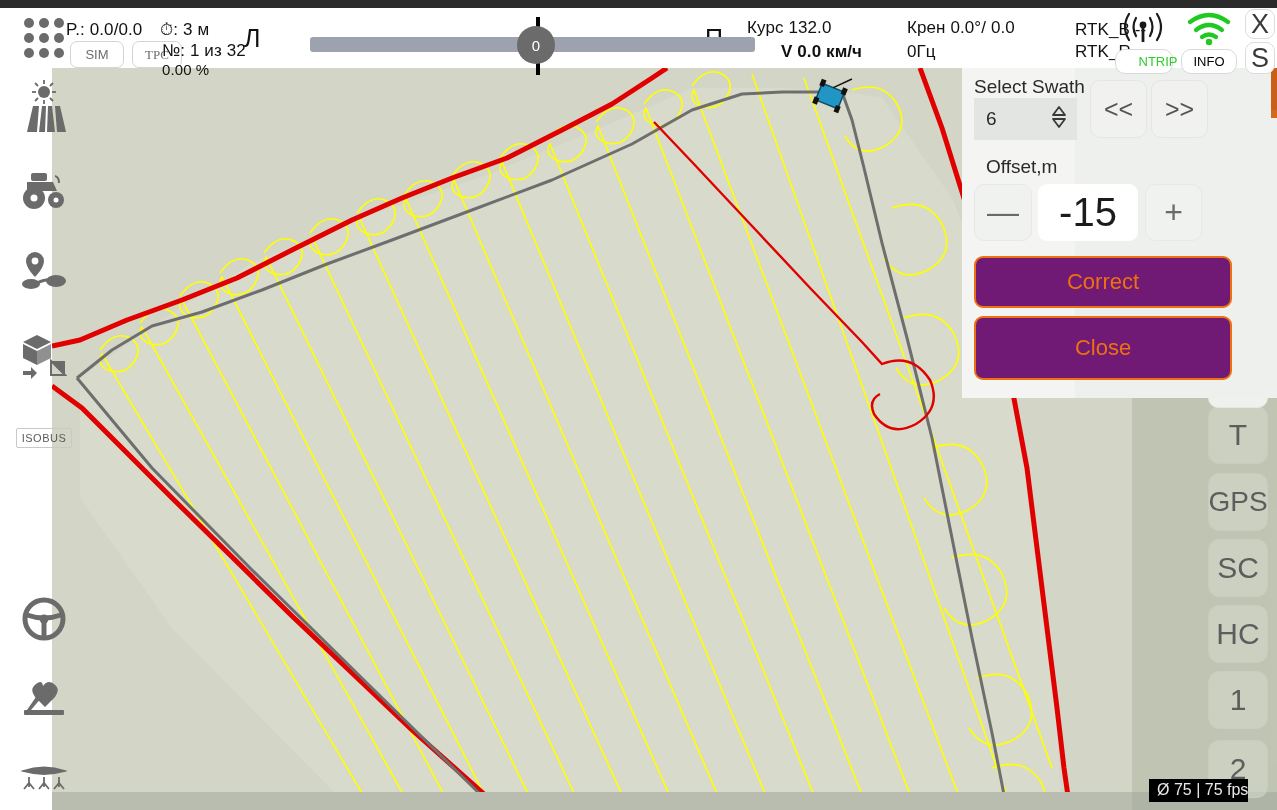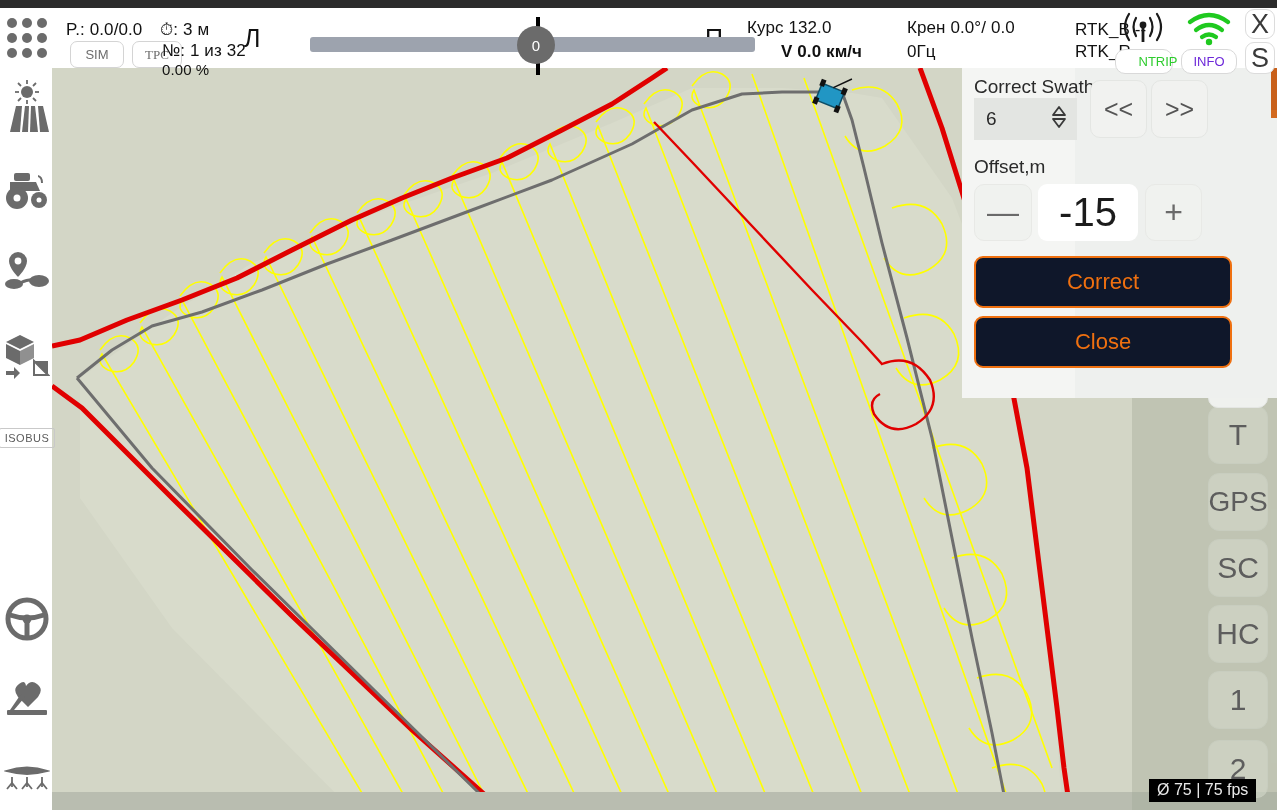--- a/index.html
+++ b/index.html
@@ -29,21 +29,21 @@
   
   .sidebar {
     position: absolute;
     left: 0; top: 8px;
     width: 52px; height: 802px;
     background: #ffffff;
     z-index: 40;
   }
   .sb-item {
     position: absolute;
-    left: 0;
+    left: 17px;
     width: 54px;
     display: flex;
     align-items: center;
     justify-content: center;
     color: #5b5b5b;
   }
   .sb-item svg { display: block; }
 
   
   .dots-grid {
@@ -229,21 +229,21 @@
     background: #ffffff;
     border-radius: 9px;
     display: flex; align-items: center; justify-content: center;
     font-size: 40px;
     color: #1b1b1b;
   }
   .action-btn {
     position: absolute;
     border: 2px solid #ef7010;
     border-radius: 9px;
-    background: #0f172a;
+    background: #701a75;
     color: #ef7010;
     display: flex; align-items: center; justify-content: center;
     font-size: 22px;
     box-sizing: border-box;
   }
 
   
   .behind-btn {
     position: absolute;
     border: 1px solid #e4e6e3;
@@ -284,21 +284,21 @@
     left: 1271px; top: 68px;
     width: 6px; height: 42px;
     background: #c8601a;
     z-index: 29;
   }
 
   
   .fps {
     position: absolute;
     left: 1149px; top: 779px;
-    padding: 2px 8px 3px 8px;
+    padding: 2px 0 3px 8px;
     background: #000000;
     color: #e9e9e9;
     font-size: 16px;
     z-index: 60;
     white-space: nowrap;
   }
 
   
   .bottom-band {
     position: absolute;
@@ -560,55 +560,55 @@
           <path d="M 9 18 q 13 -10 26 0"></path>
           <path d="M 15 25 q 7 -5 14 0"></path>
         </g>
         <circle cx="22" cy="30" r="3.2" fill="#1fc91f"></circle>
       </svg>
     </div>
 
     <div class="ntrip-pill" style="left:1063px; width:58px;padding-left:28px;">
       <span style="color:#2ecc2e;">NTRIP</span>
     </div>
-    <div class="info-pill" style="left:1129px; width:56px; color:#6d28d9;">INFO</div>
+    <div class="info-pill" style="left:1129px; width:56px; color:#000000;">INFO</div>
 
     <div class="xs-btn" style="left:1193px; top:1px; width:30px; height:30px;">X</div>
     <div class="xs-btn" style="left:1193px; top:34px; width:30px; height:32px;">S</div>
   </div>
 
   <div class="behind-btn" style="left:1208px; top:268px; width:60px; height:70px;">+</div>
   <div class="behind-btn" style="left:1208px; top:340px; width:60px; height:68px;">-</div>
 
   <div class="right-panel">
     <div class="panel-sub"></div>
 
-    <div class="panel-label" style="left:12px; top:8px;">Correct Swath</div>
+    <div class="panel-label" style="left:12px; top:8px;">Select Swath</div>
 
     <div class="spinner">
       <span class="val">6</span>
       <span style="padding-right:10px;">
         <svg width="16" height="26" viewBox="0 0 16 26">
           <path d="M 8 3 L 14 11 L 2 11 Z" fill="none" stroke="#3a3a3a" stroke-width="1.8" stroke-linejoin="round"></path>
           <path d="M 8 23 L 14 15 L 2 15 Z" fill="none" stroke="#3a3a3a" stroke-width="1.8" stroke-linejoin="round"></path>
         </svg>
       </span>
     </div>
 
     <div class="nav-btn" style="left:128px; top:12px; width:57px; height:58px;">&lt;&lt;</div>
     <div class="nav-btn" style="left:189px; top:12px; width:57px; height:58px;">&gt;&gt;</div>
 
-    <div class="panel-label" style="left:12px; top:88px;">Offset,m</div>
+    <div class="panel-label" style="left:24px; top:88px;">Offset,m</div>
 
     <div class="off-btn" style="left:12px; top:116px; width:58px; height:57px;">—</div>
     <div class="off-value" style="left:76px; top:116px; width:100px; height:57px;">-15</div>
     <div class="off-btn" style="left:183px; top:116px; width:57px; height:57px;">+</div>
 
     <div class="action-btn" style="left:12px; top:188px; width:258px; height:52px;">Correct</div>
-    <div class="action-btn" style="left:12px; top:248px; width:258px; height:52px;text-align:right;">Close</div>
+    <div class="action-btn" style="left:12px; top:248px; width:258px; height:64px;text-align:right;">Close</div>
   </div>
 
   <div class="orange-strip"></div>
   <div class="orange-strip2"></div>
 
   <div class="vbtn" style="top:406px;">
     <span>T</span>
   </div>
   <div class="vbtn" style="top:473px; font-size:28px;">
     <span>GPS</span>

